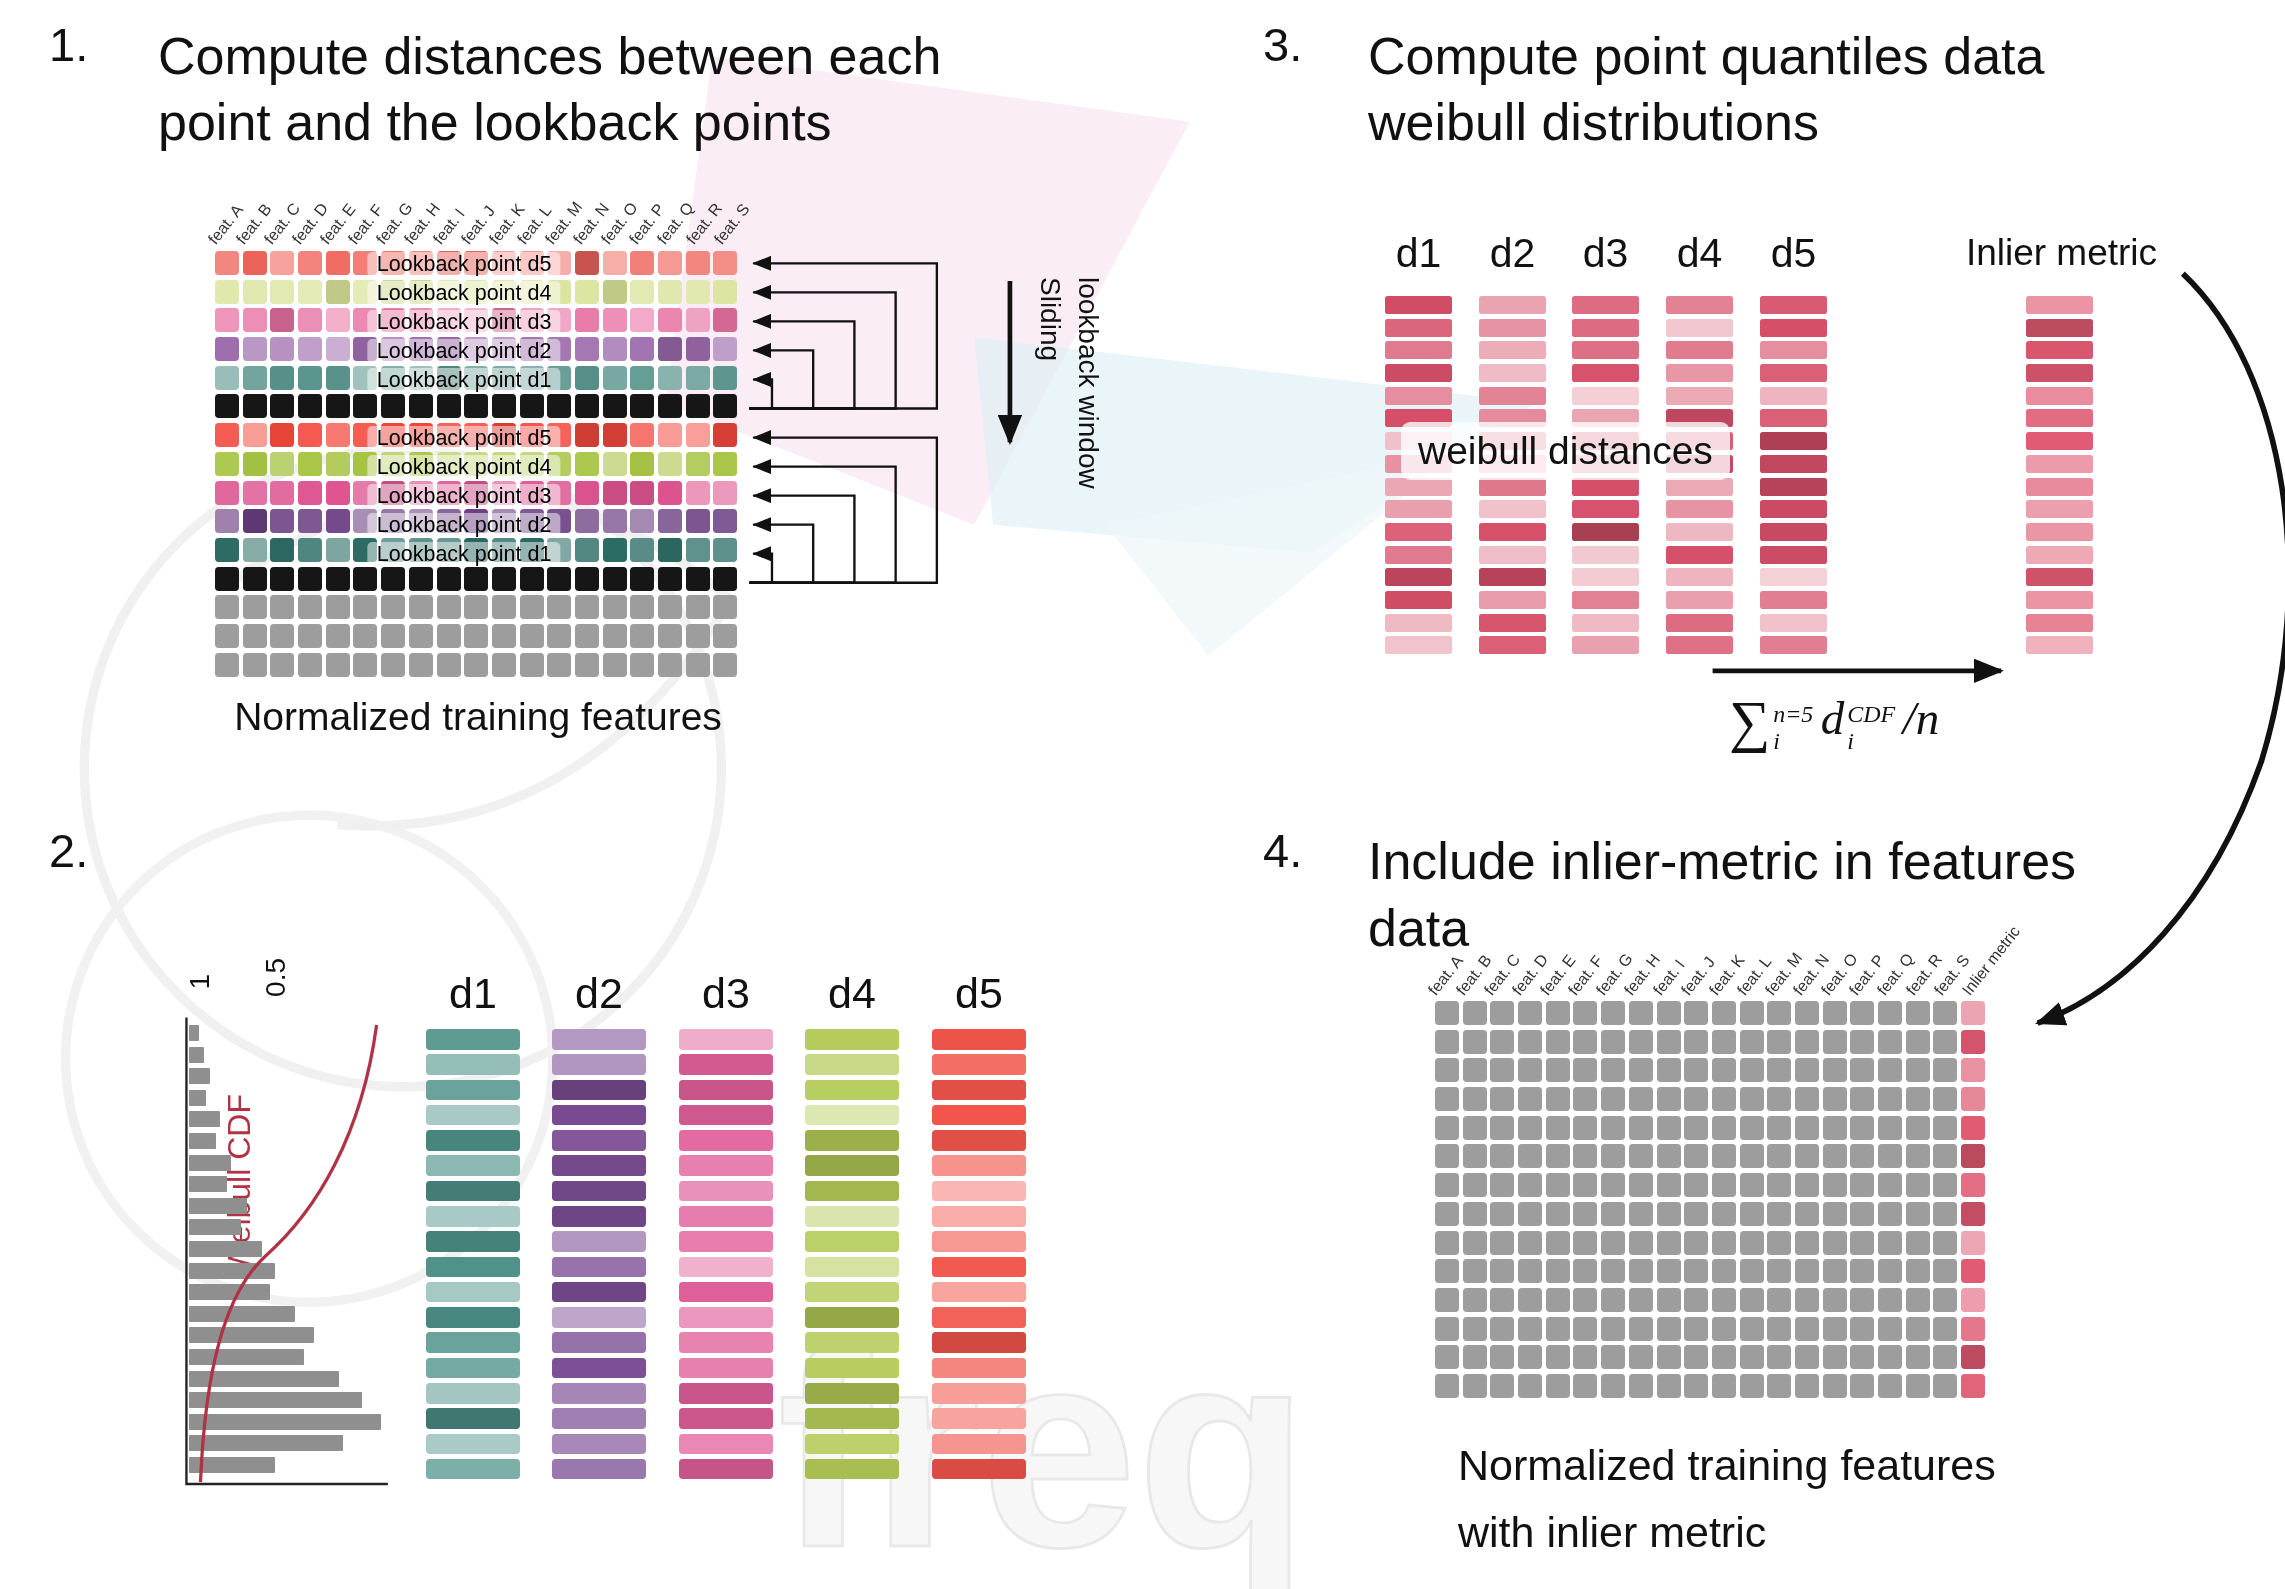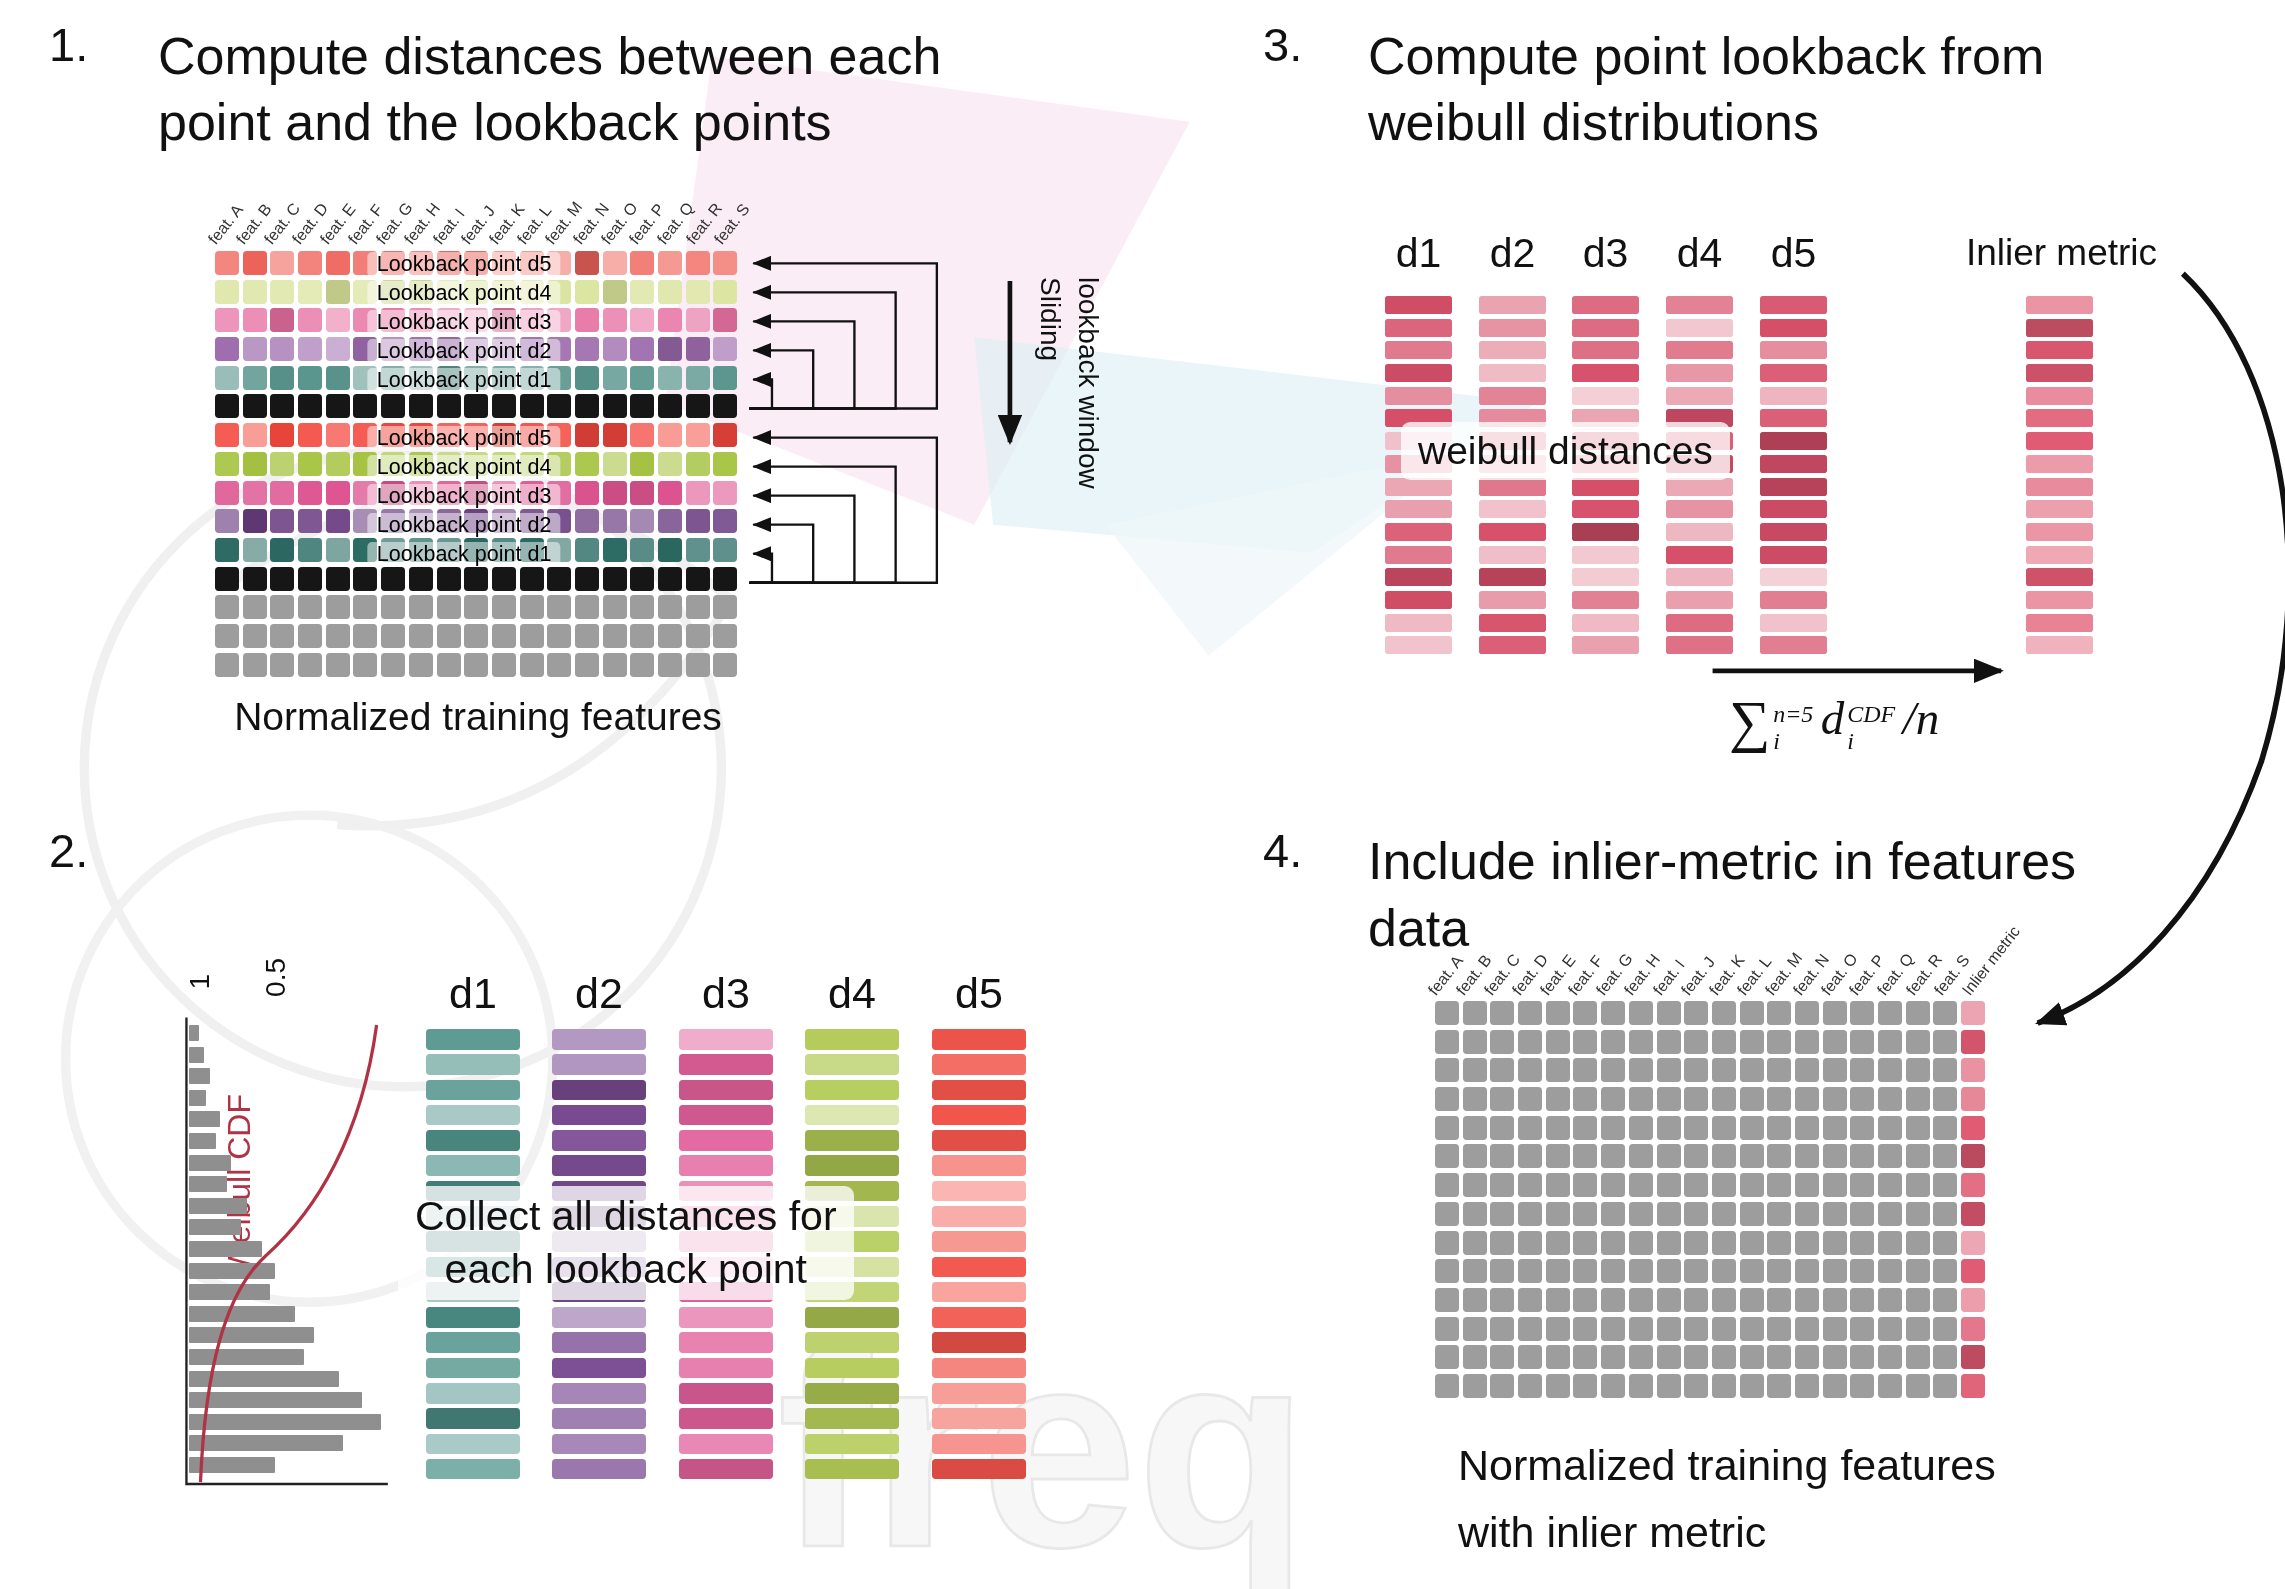--- a/index.html
+++ b/index.html
@@ -539,30 +539,26 @@
           <div class="p2bar" style="background: rgb(248, 165, 160);"></div>
           <div class="p2bar" style="background: rgb(243, 98, 89);"></div>
           <div class="p2bar" style="background: rgb(209, 73, 64);"></div>
           <div class="p2bar" style="background: rgb(245, 134, 127);"></div>
           <div class="p2bar" style="background: rgb(247, 158, 152);"></div>
           <div class="p2bar" style="background: rgb(248, 164, 158);"></div>
           <div class="p2bar" style="background: rgb(246, 149, 143);"></div>
           <div class="p2bar" style="background: rgb(218, 76, 67);"></div>
         </div>
       </div>
-    <div class="abs overlay-text" style="left:398px;top:1186px">
-      <div>Collect all distances for</div>
-      <div>each lookback point</div>
-    </div>
   </div>
 
   <div class="layer">
     <div class="abs num" style="left:1263px;top:17px">3.</div>
     <div class="abs title" style="left:1368px;top:22.5px">
-      <div>Compute point lookback from</div>
+      <div>Compute point quantiles data</div>
       <div>weibull distributions</div>
     </div>
     <div class="abs" style="left:1385px;top:230px;width:442px;height:52px">
         <span class="dlabel3" style="left: 0px;">d1</span>
         <span class="dlabel3" style="left: 94px;">d2</span>
         <span class="dlabel3" style="left: 187px;">d3</span>
         <span class="dlabel3" style="left: 281px;">d4</span>
         <span class="dlabel3" style="left: 375px;">d5</span>
       </div>
     <div class="abs" style="left:1385px;top:296px;width:442px;height:375px">

